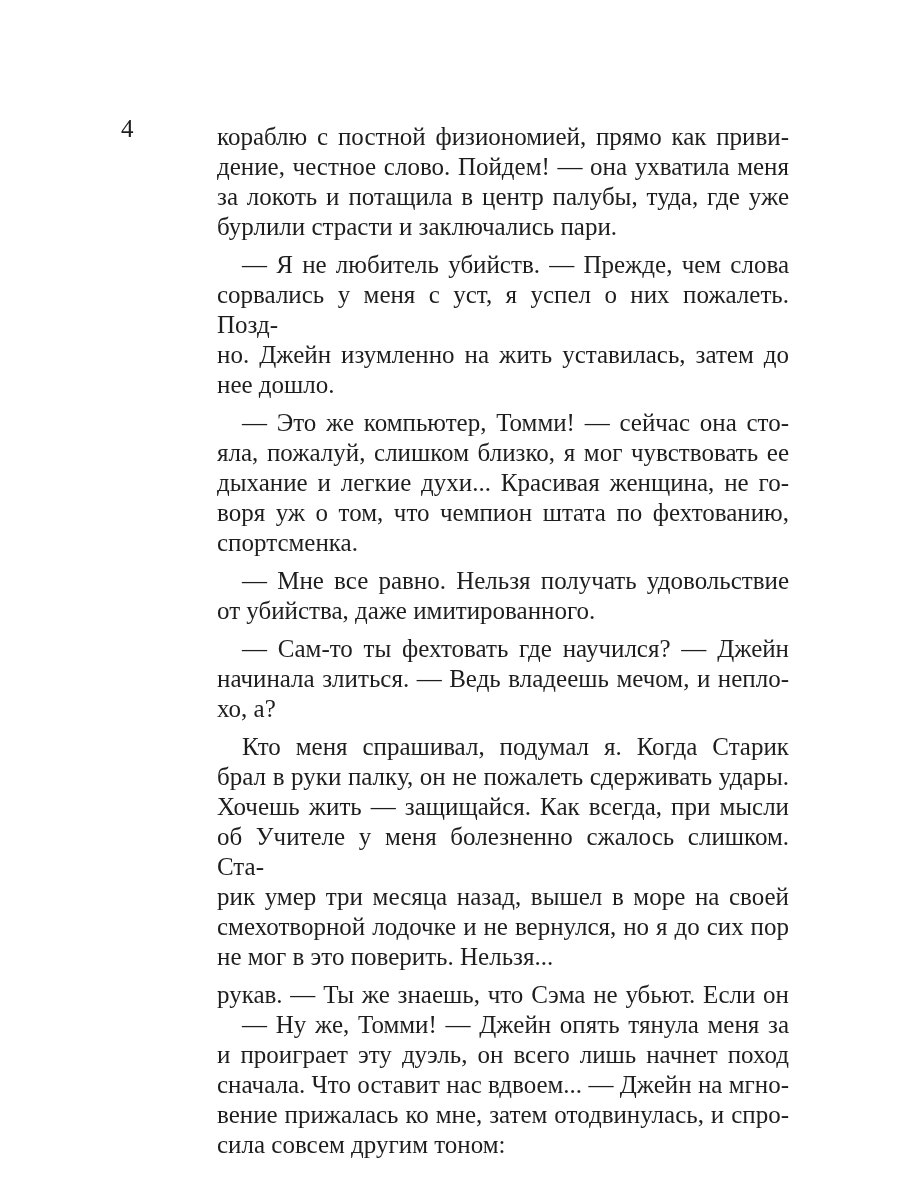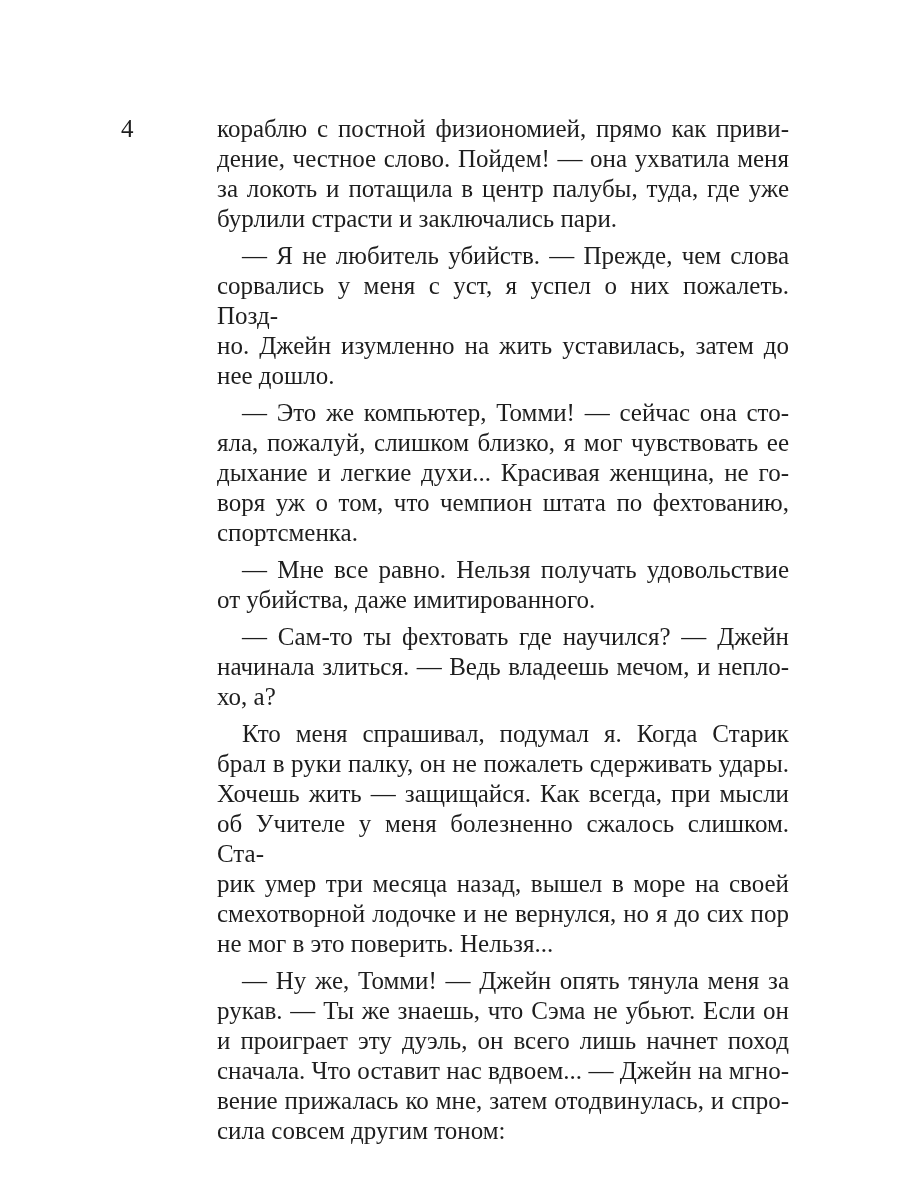--- a/index.html
+++ b/index.html
@@ -29,21 +29,21 @@
   }
   .text-column {
     position: absolute;
     left: 217px;
     top: 114px;
     width: 572px;
     font-size: 25px;
     line-height: 30px;
   }
   .paragraph {
-    margin: 0 0 7px 0;
+    margin: 8px 0 7px 0;
   }
   .paragraph:last-child {
     margin-bottom: 0;
   }
   .line {
     text-align: justify;
     text-align-last: justify;
     white-space: normal;
   }
   .line.last {
@@ -90,21 +90,21 @@
       <div class="paragraph indented">
         <div class="line first">Кто меня спрашивал, подумал я. Когда Старик</div>
         <div class="line">брал в руки палку, он не пожалеть сдерживать удары.</div>
         <div class="line">Хочешь жить — защищайся. Как всегда, при мысли</div>
         <div class="line">об Учителе у меня болезненно сжалось слишком. Ста-</div>
         <div class="line">рик умер три месяца назад, вышел в море на своей</div>
         <div class="line">смехотворной лодочке и не вернулся, но я до сих пор</div>
         <div class="line last">не мог в это поверить. Нельзя...</div>
       </div>
       <div class="paragraph indented">
+        <div class="line">рукав. — Ты же знаешь, что Сэма не убьют. Если он</div>
         <div class="line first">— Ну же, Томми! — Джейн опять тянула меня за</div>
-        <div class="line">рукав. — Ты же знаешь, что Сэма не убьют. Если он</div>
         <div class="line">и проиграет эту дуэль, он всего лишь начнет поход</div>
         <div class="line">сначала. Что оставит нас вдвоем... — Джейн на мгно-</div>
         <div class="line">вение прижалась ко мне, затем отодвинулась, и спро-</div>
         <div class="line last">сила совсем другим тоном:</div>
       </div>
     </div>
 </div>
 
 </body></html>

